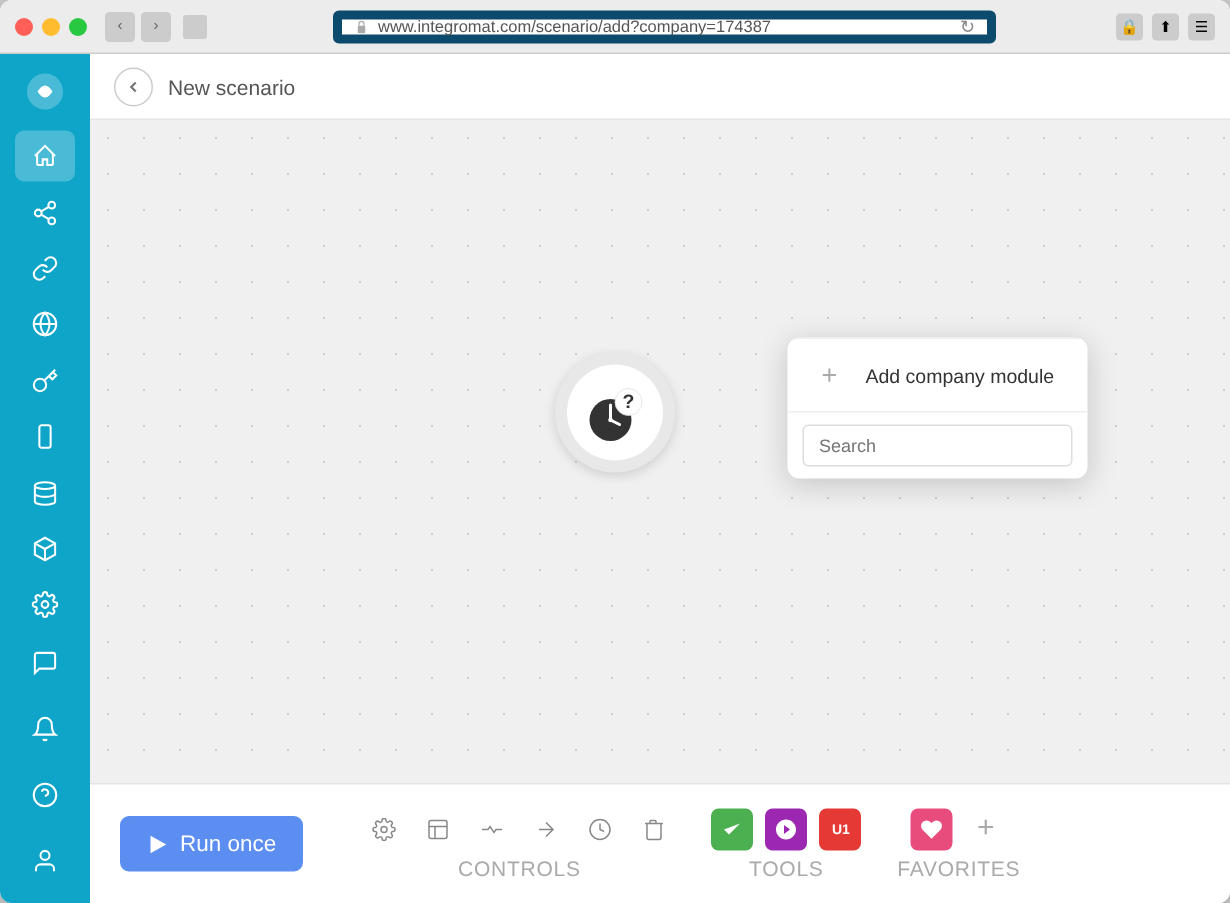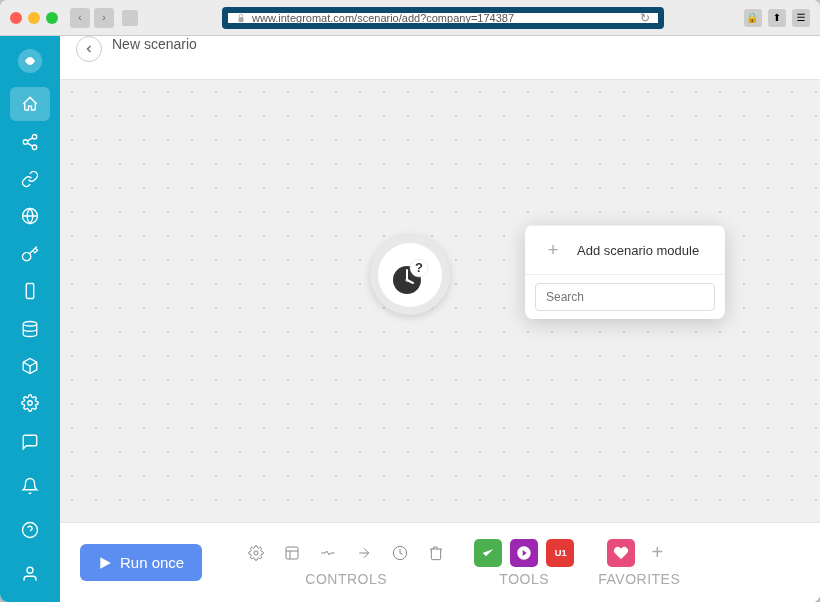--- a/index.html
+++ b/index.html
@@ -52,21 +52,21 @@
     .sidebar-item svg { width: 18px; height: 18px; fill: none; stroke: white; stroke-width: 1.8; }
     .sidebar-spacer { flex: 1; }
     .sidebar-bottom { display: flex; flex-direction: column; align-items: center; gap: 4px; }
 
     
     .content-area { flex: 1; display: flex; flex-direction: column; background: #f5f5f5; overflow: hidden; }
 
     
     .topbar {
       height: 44px; background: #fff; border-bottom: 1px solid #e5e5e5;
-      display: flex; align-items: flex-start; padding: 0 16px; flex-shrink: 0;
+      display: flex; align-items: center; padding: 0 16px; flex-shrink: 0;
     }
     .back-btn { width: 26px; height: 26px; border-radius: 50%; border: 1.5px solid #ccc; display: flex; align-items: center; justify-content: center; cursor: pointer; margin-right: 10px; color: #777; font-size: 12px; }
     .scenario-title { font-size: 14px; color: #555; }
 
     
     .canvas {
       flex: 1; background: #f0f0f0; position: relative; overflow: hidden;
       background-image: radial-gradient(circle, #ccc 1px, transparent 1px);
       background-size: 24px 24px;
     }
@@ -287,21 +287,21 @@
               <circle cx="34" cy="18" r="9" fill="white" stroke="#ddd" stroke-width="0.5"></circle>
               <text x="34" y="22" text-anchor="middle" font-size="13" font-weight="bold" fill="#333">?</text>
             </svg>
           </div>
         </div>
 
         <div class="popup-menu">
           <div class="popup-divider"></div>
           <div class="popup-item">
             <div class="popup-add-icon">+</div>
-            <span>Add scenario module</span>
+            <span>Add company module</span>
           </div>
           <div class="popup-divider"></div>
           <div class="popup-search">
             <input type="text" placeholder="Search" style="">
           </div>
         </div>
       </div>
 
       <div class="bottom-toolbar">
         <button class="run-once-btn">

